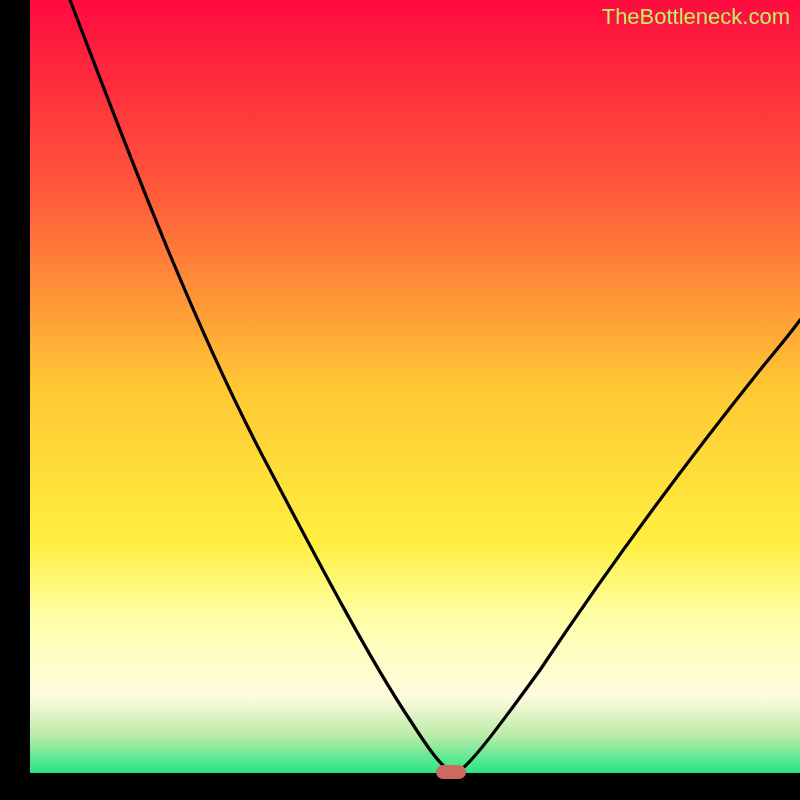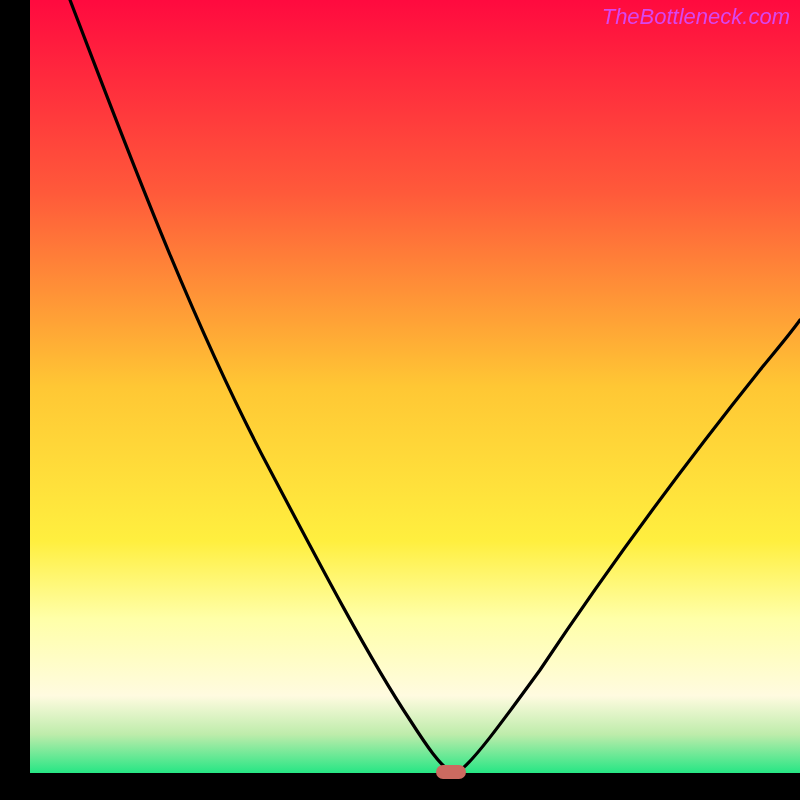--- a/index.html
+++ b/index.html
@@ -12,26 +12,25 @@
   }
   .container {
     width: 800px;
     height: 800px;
     position: relative;
   }
   .watermark {
     position: absolute;
     top: 4px;
     right: 10px;
-    color: #d946ef;
+    color: #bef264;
     font-family: Arial, Helvetica, sans-serif;
     font-size: 22px;
     font-weight: 500;
     z-index: 10;
-    font-style: italic;
   }
   svg {
     display: block;
   }
 </style>
 </head>
 <body>
 
 <div class="container">
   <div class="watermark">TheBottleneck.com</div>

